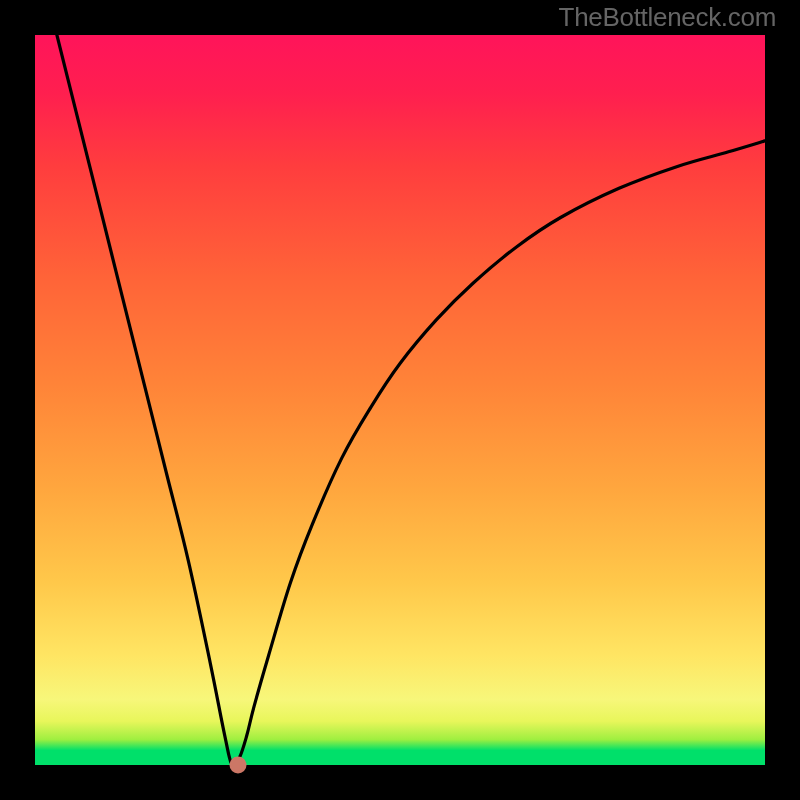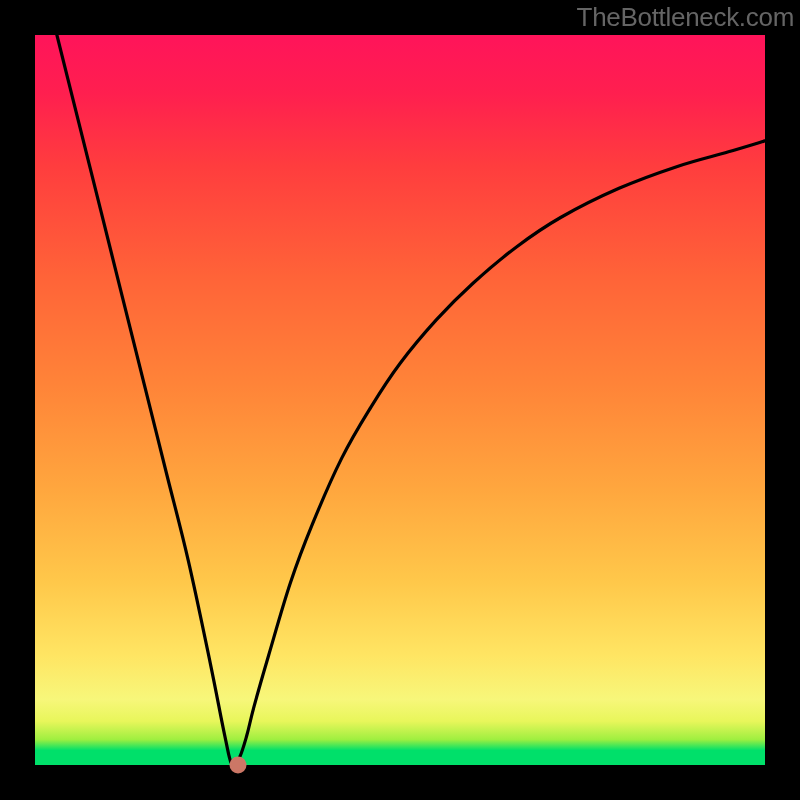--- a/index.html
+++ b/index.html
@@ -13,21 +13,21 @@
   }
   .chart-container {
     position: relative;
     width: 800px;
     height: 800px;
     background: #000;
   }
   .attribution {
     position: absolute;
     top: 2px;
-    right: 6px;
+    right: 24px;
     color: #656565;
     font-size: 26px;
     font-weight: 400;
     letter-spacing: -0.3px;
     z-index: 10;
   }
   .plot-area {
     position: absolute;
     left: 35px;
     top: 35px;

